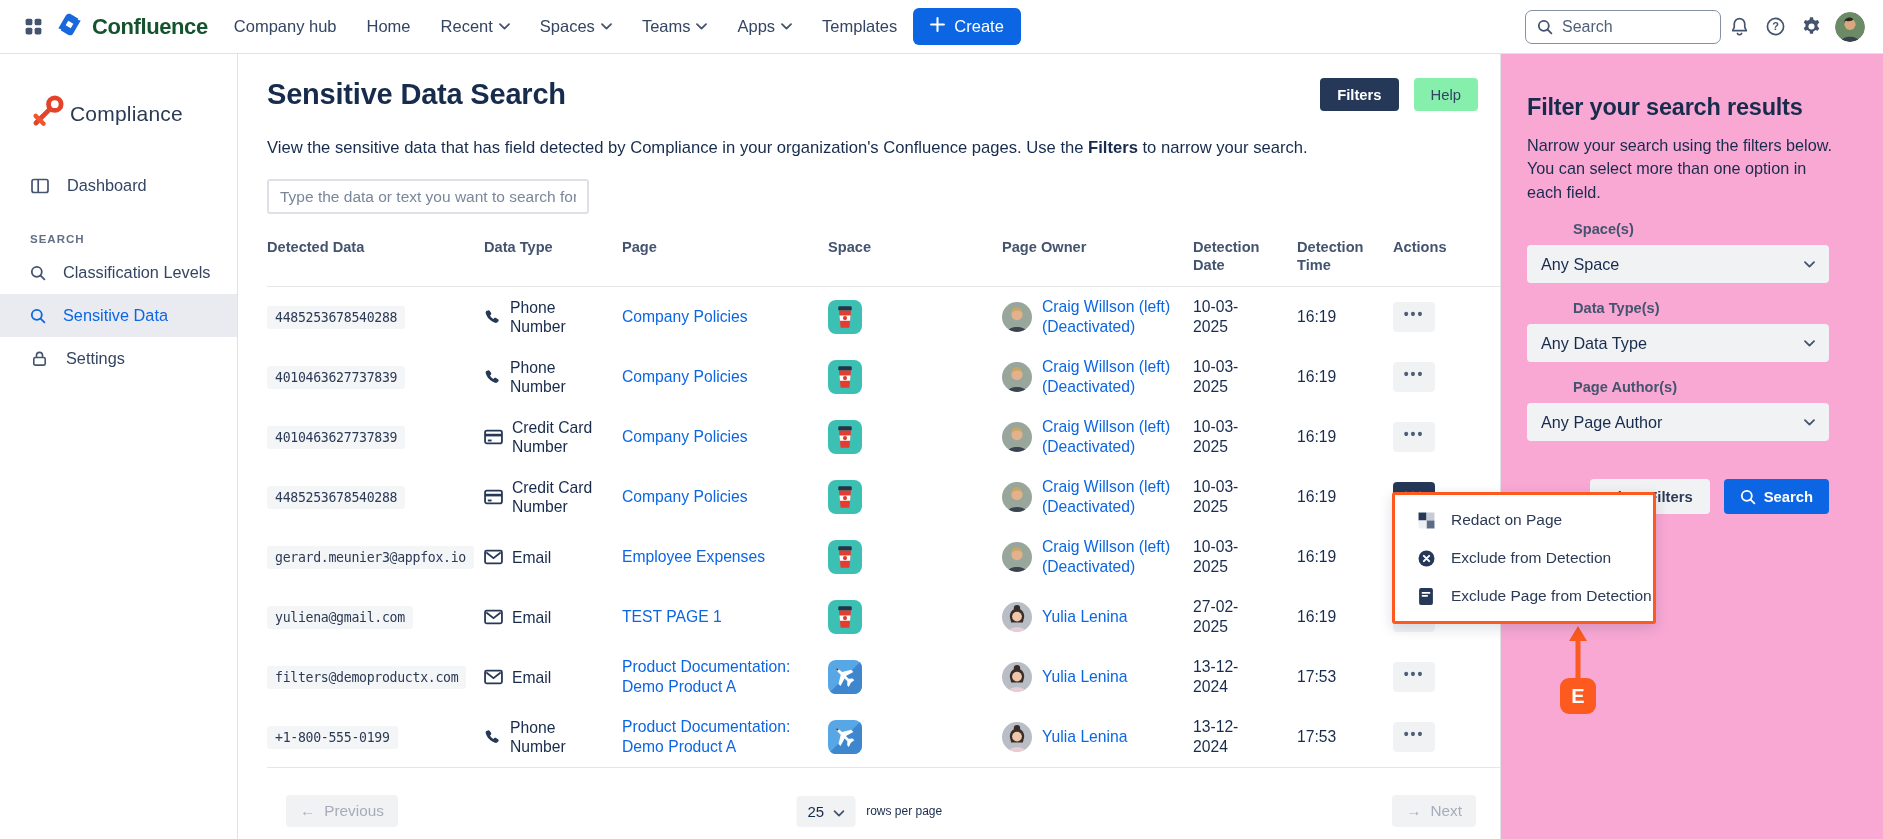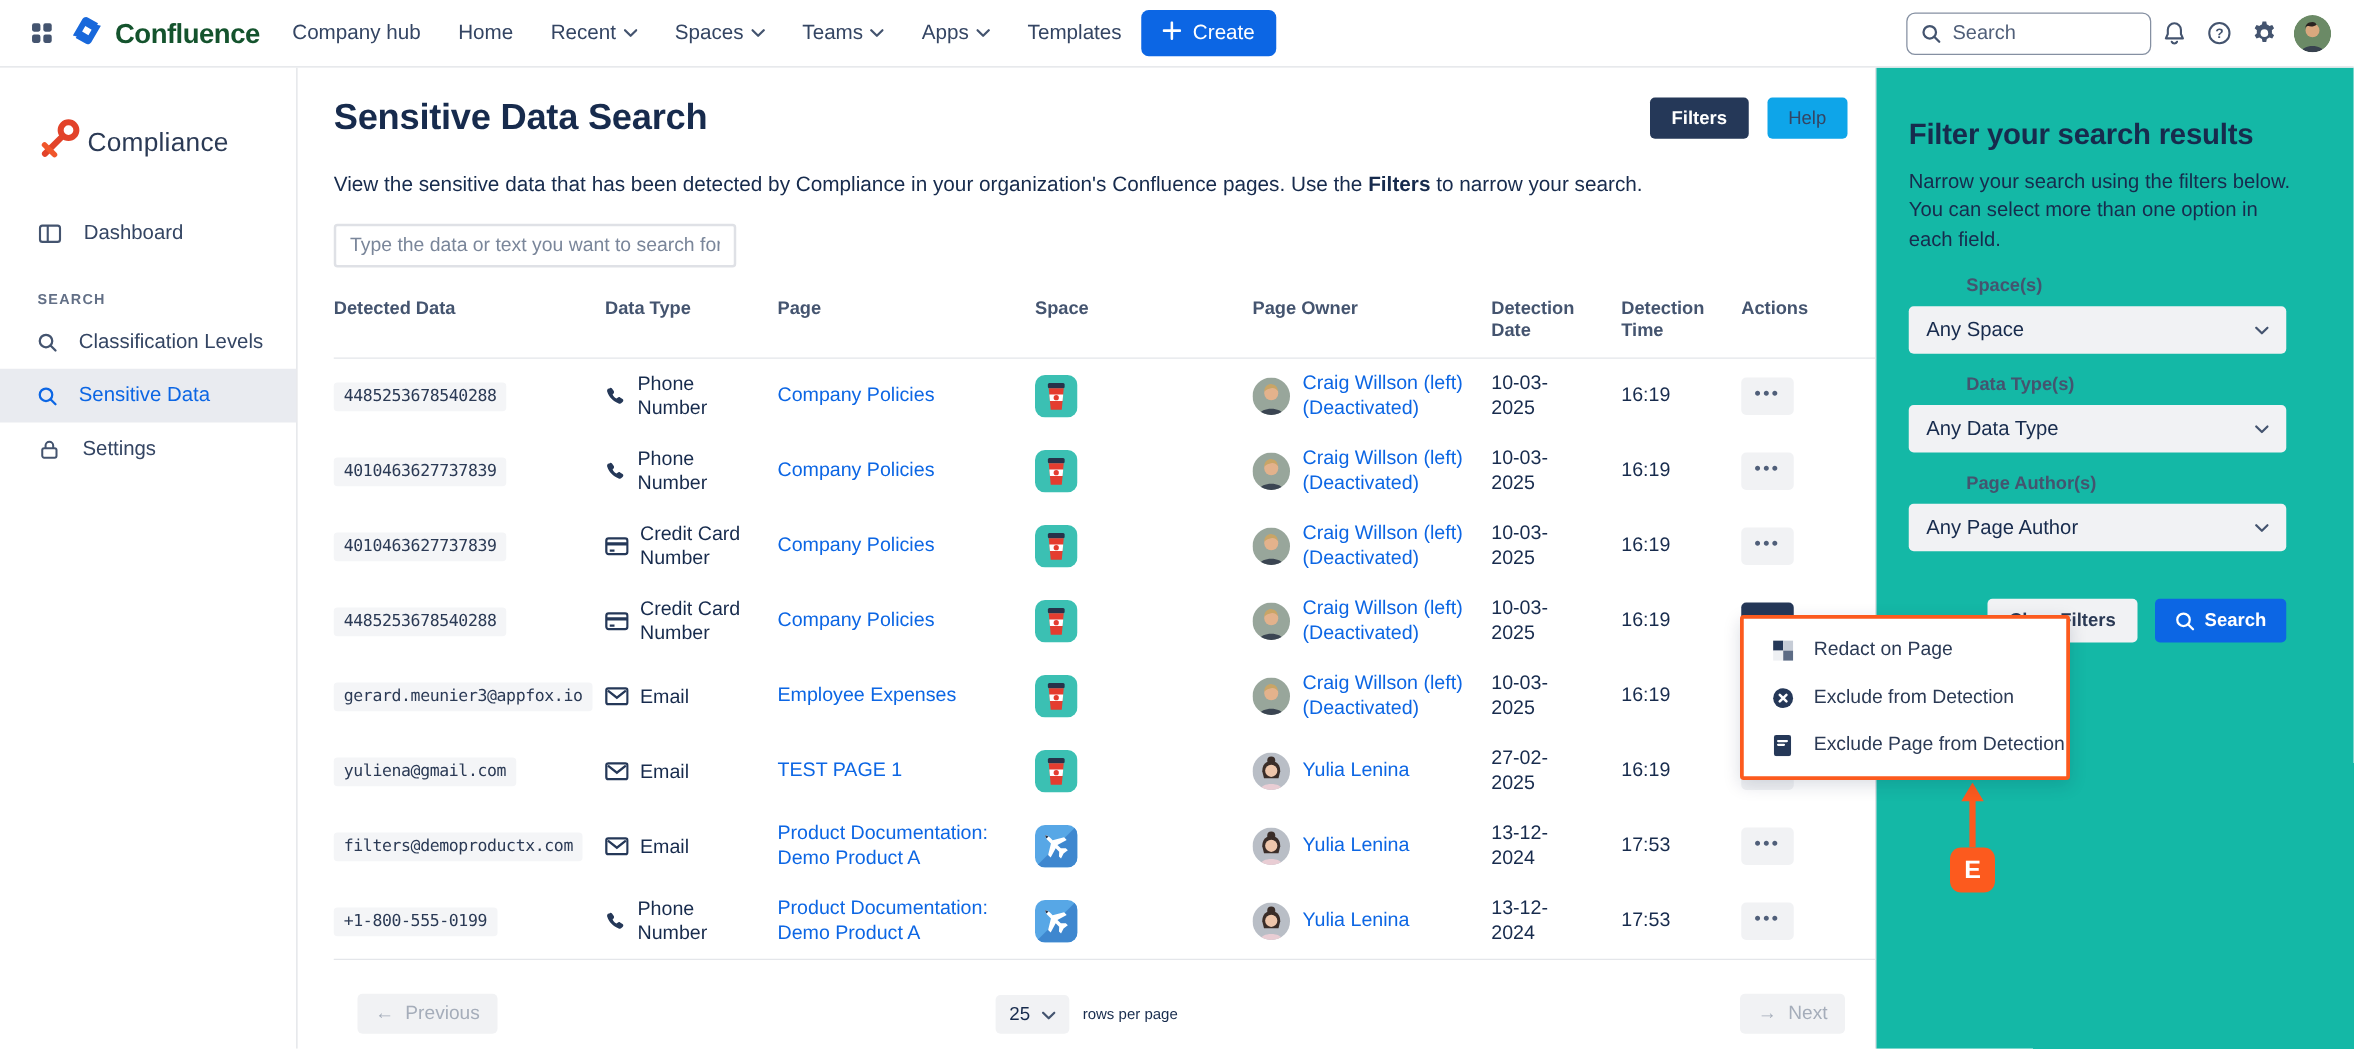--- a/index.html
+++ b/index.html
@@ -40,21 +40,21 @@
   .side-dashboard { margin-top:26px; }
   .side-section { margin:26px 0 6px 30px; font-size:11.5px; font-weight:700; letter-spacing:1px; color:#626F86;}
   
   .main { position:absolute; left:239px; top:54px; width:1261px; bottom:0; padding-left:28px; background:#fff;}
   .vdivider { position:absolute; left:1500px; top:54px; bottom:0; width:1px; background:#E0E2E6; z-index:5;}
   .title-row { margin-top:24px; display:flex; align-items:center; }
   .page-title { font-size:29px; font-weight:700; color:#172B4D; letter-spacing:-0.2px;}
   .title-btns { margin-left:auto; margin-right:22px; display:flex; gap:15px;}
   .btn-filters { height:33px; padding:0 17px; background:#253858; color:#fff; border:none; border-radius:4px;
     font-size:14.8px; font-weight:700; font-family:"Liberation Sans",sans-serif; cursor:pointer;}
-  .btn-help { height:33px; padding:0 17px; background:#0ea5e9; color:#344563; border:none; border-radius:4px;
+  .btn-help { height:33px; padding:0 17px; background:#86efac; color:#344563; border:none; border-radius:4px;
     font-size:14.8px; font-weight:500; font-family:"Liberation Sans",sans-serif; cursor:pointer;}
   .descr { margin-top:27px; font-size:16.6px; color:#172B4D; }
   .main-search { margin-top:21px; width:322px; height:35px; border:2px solid #DFE1E6; border-radius:3px;
     padding:0 11px; font-size:15.5px; color:#172B4D; font-family:"Liberation Sans",sans-serif; outline:none;}
   .main-search::placeholder { color:#7A869A; }
   .tbl { margin-top:24px; }
   .tbl-head { display:grid; grid-template-columns:217px 138px 206px 174px 191px 88px 102px 52px;
     font-size:14.6px; font-weight:700; color:#44546F; align-items:start; padding-bottom:12px;
     border-bottom:1px solid #E4E6EA; line-height:1.25;}
   .tbl-head .th { padding-right:14px; }
@@ -79,21 +79,21 @@
   .dots-btn.active { background:#253858; color:#fff; }
   .pagination { margin-top:27px; margin-left:19px; width:1190px; display:flex; align-items:center; position:relative;}
   .pg-btn { height:32px; padding:0 14px; background:#F1F2F4; border:none; border-radius:4px; color:#A5ADBA;
     font-size:15.3px; display:flex; align-items:center; gap:9px; font-family:"Liberation Sans",sans-serif; cursor:default;}
   .pg-next { margin-left:auto; }
   .pg-center { position:absolute; left:50%; transform:translateX(-58%); display:flex; align-items:center; gap:11px;}
   .pg-select { height:31px; padding:0 11px; background:#F1F2F4; border-radius:4px; display:flex; align-items:center;
     gap:9px; font-size:15px; color:#172B4D; cursor:pointer;}
   .pg-label { font-size:12px; color:#172B4D; }
   
-  .panel { position:absolute; left:1501px; top:54px; width:382px; bottom:0; padding:40px 24px 0 26px; background:#14b8a6;}
+  .panel { position:absolute; left:1501px; top:54px; width:382px; bottom:0; padding:40px 24px 0 26px; background:#f9a8d4;}
   .panel-title { font-size:23.5px; font-weight:700; color:#172B4D; letter-spacing:-0.2px;}
   .panel-desc { margin-top:13px; font-size:16.2px; line-height:1.45; color:#172B4D; width:318px;}
   .f-field { margin-top:17px; }
   .f-label { font-size:14.6px; font-weight:700; color:#44546F;margin-left:46px; }
   .f-select { margin-top:8px; width:302px; height:38px; background:#F1F2F4; border-radius:4px;
     display:flex; align-items:center; padding:0 14px; font-size:16.2px; color:#172B4D; cursor:pointer;}
   .f-select .chev { margin-left:auto; display:flex; }
   .panel-btns { margin-top:38px; width:302px; display:flex; justify-content:flex-end; gap:14px;}
   .btn-clear { height:35px; padding:0 17px; background:#F1F2F4; color:#2B3A55; border:none; border-radius:4px;
     font-size:14.8px; font-weight:700; font-family:"Liberation Sans",sans-serif; cursor:pointer;}
@@ -274,21 +274,21 @@
 </aside>
 
 <main class="main">
   <div class="title-row">
     <h1 class="page-title">Sensitive Data Search</h1>
     <div class="title-btns">
       <button class="btn-filters">Filters</button>
       <button class="btn-help">Help</button>
     </div>
   </div>
-  <p class="descr"><span>View the sensitive data that has been detected by Compliance in your organization's Confluence pages. Use the </span><b>Filters</b><span> to narrow your search.</span></p>
+  <p class="descr"><span>View the sensitive data that has field detected by Compliance in your organization's Confluence pages. Use the </span><b>Filters</b><span> to narrow your search.</span></p>
   <input class="main-search" placeholder="Type the data or text you want to search for" style="">
   <div class="tbl">
     <div class="tbl-head" id="tbl-head">
         <div class="th">Detected Data</div>
         <div class="th">Data Type</div>
         <div class="th">Page</div>
         <div class="th">Space</div>
         <div class="th">Page Owner</div>
         <div class="th">Detection Date</div>
         <div class="th th-time">Detection Time</div>

